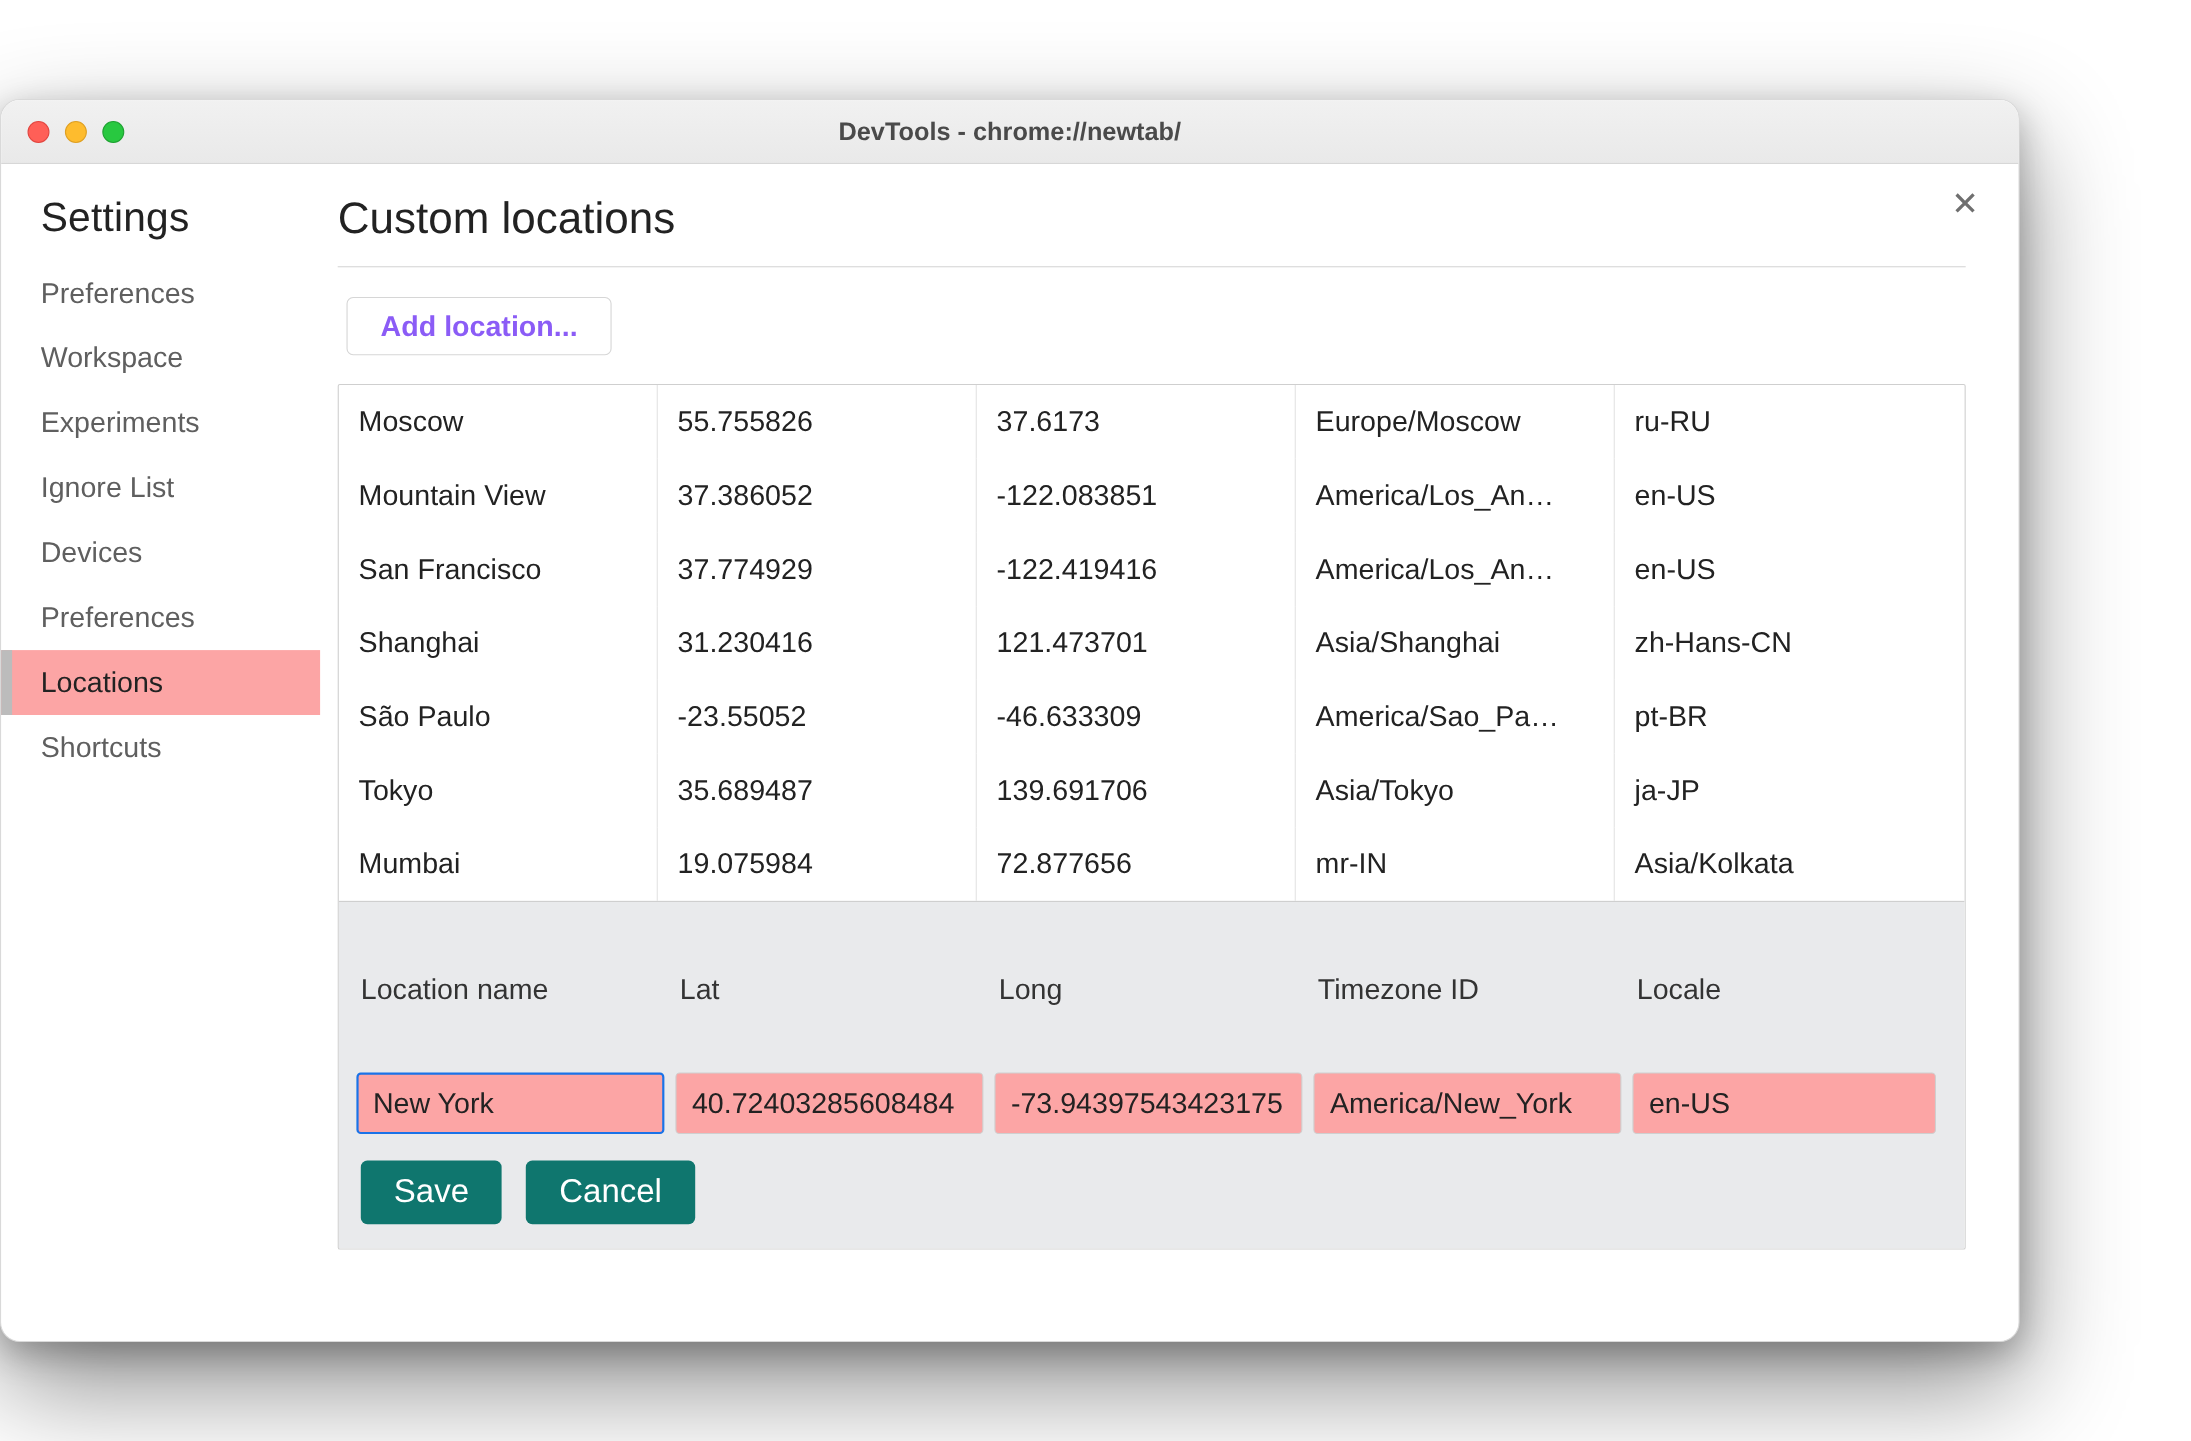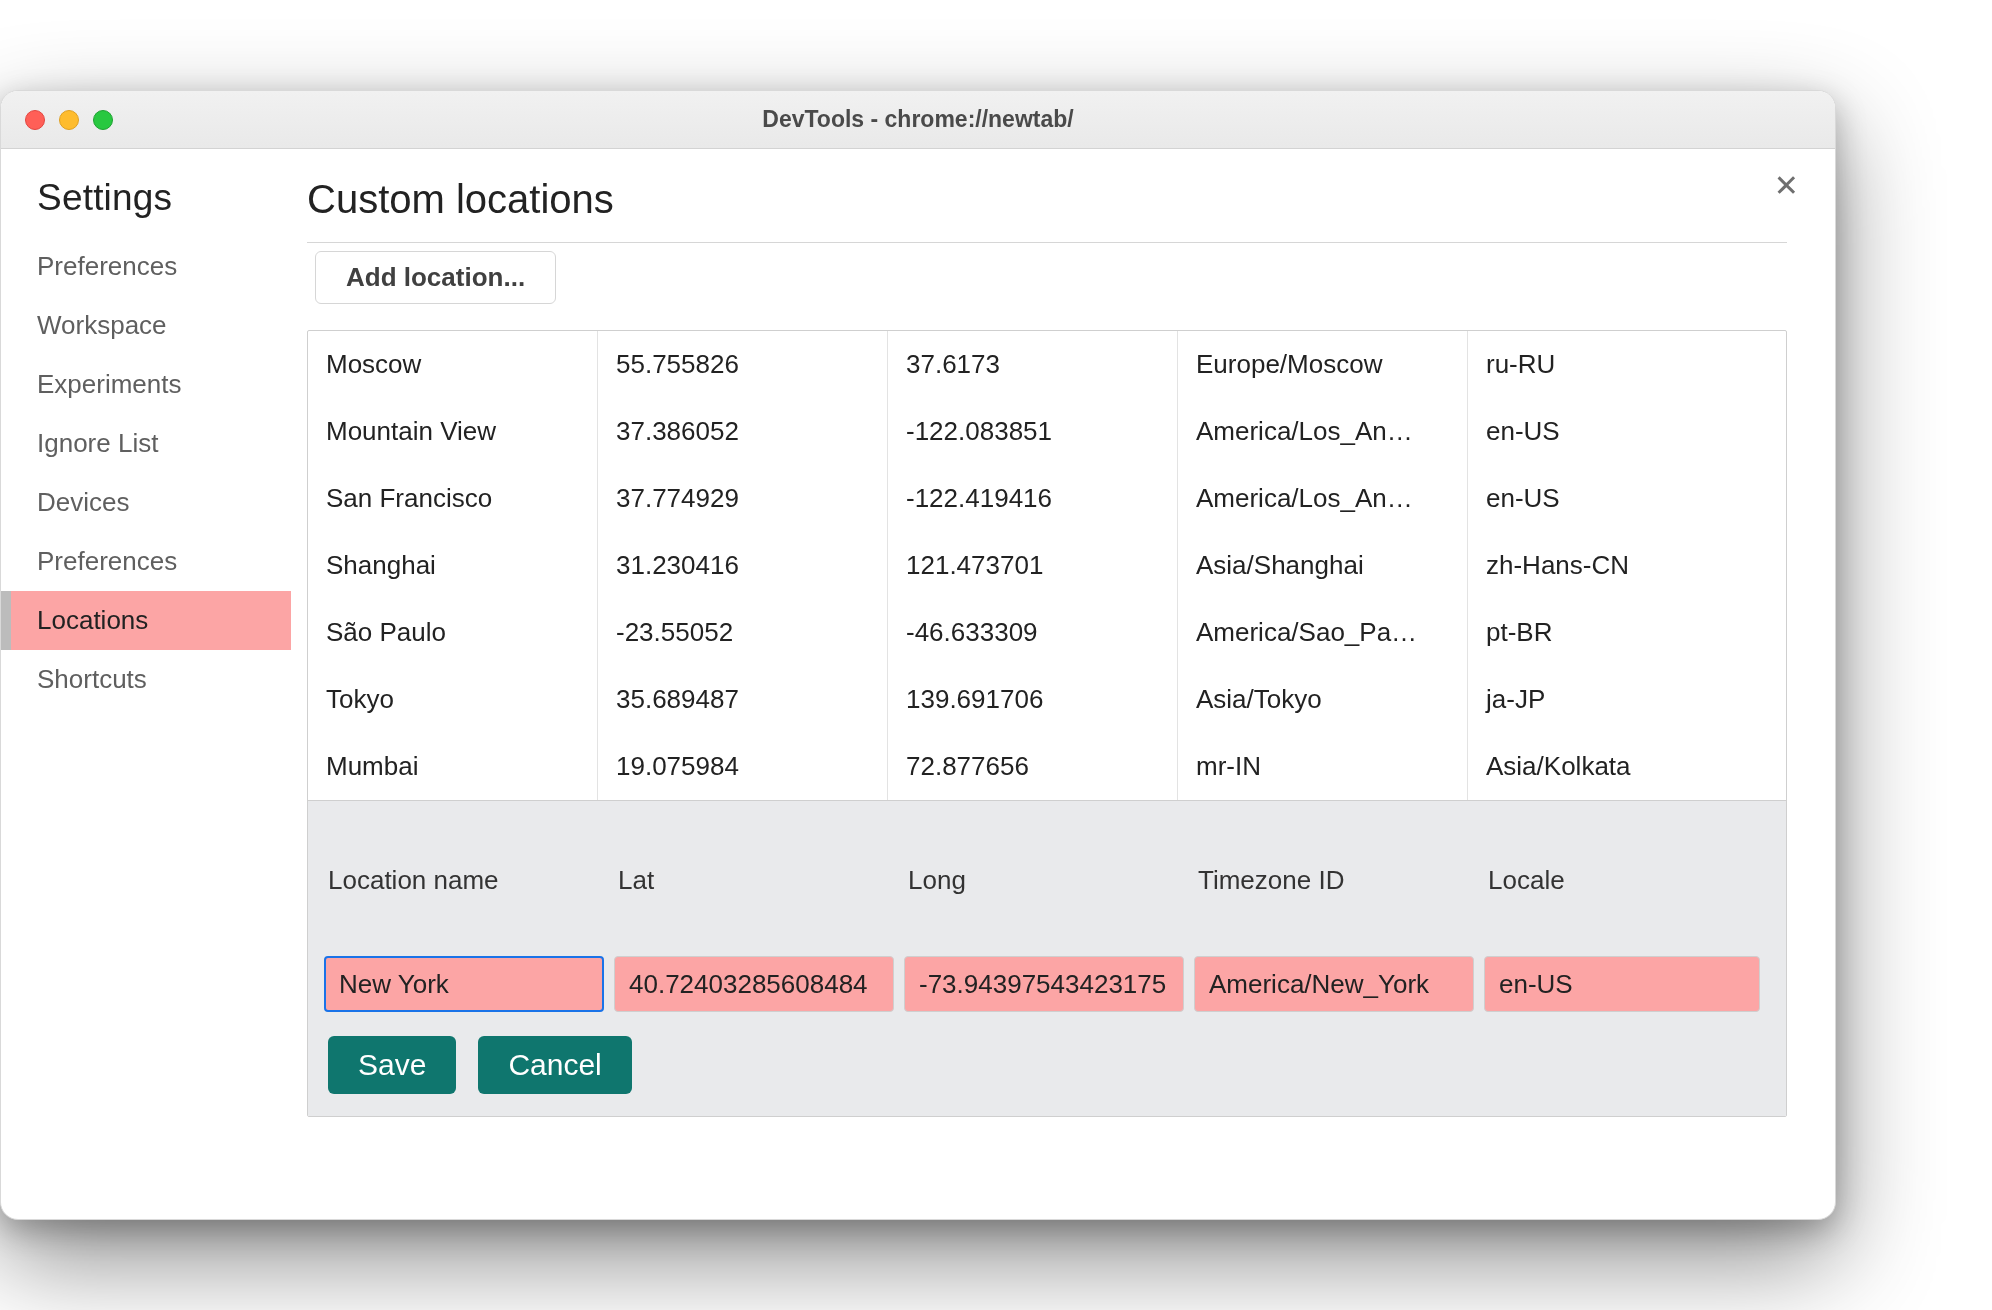--- a/index.html
+++ b/index.html
@@ -84,28 +84,28 @@
   .main {
     flex: 1;
     padding: 28px 48px 30px 16px;
   }
   .page-title {
     font-size: 40px;
     font-weight: 400;
     color: #222;
     padding-bottom: 20px;
     border-bottom: 1px solid #d6d6d6;
-    margin-bottom: 8px;
+    margin-bottom: 27px;
   }
   .add-btn {
     display: inline-block;
     border: 1px solid #d6d6d6;
     border-radius: 6px;
     background: #fff;
-    color: #404040;
+    color: #8b5cf6;
     font-size: 26px;
     font-weight: 600;
     padding: 10px 30px;
     cursor: pointer;
     margin: 0 0 26px 8px;
   }
   
   .table {
     border: 1px solid #cfcfcf;
     border-radius: 2px;

